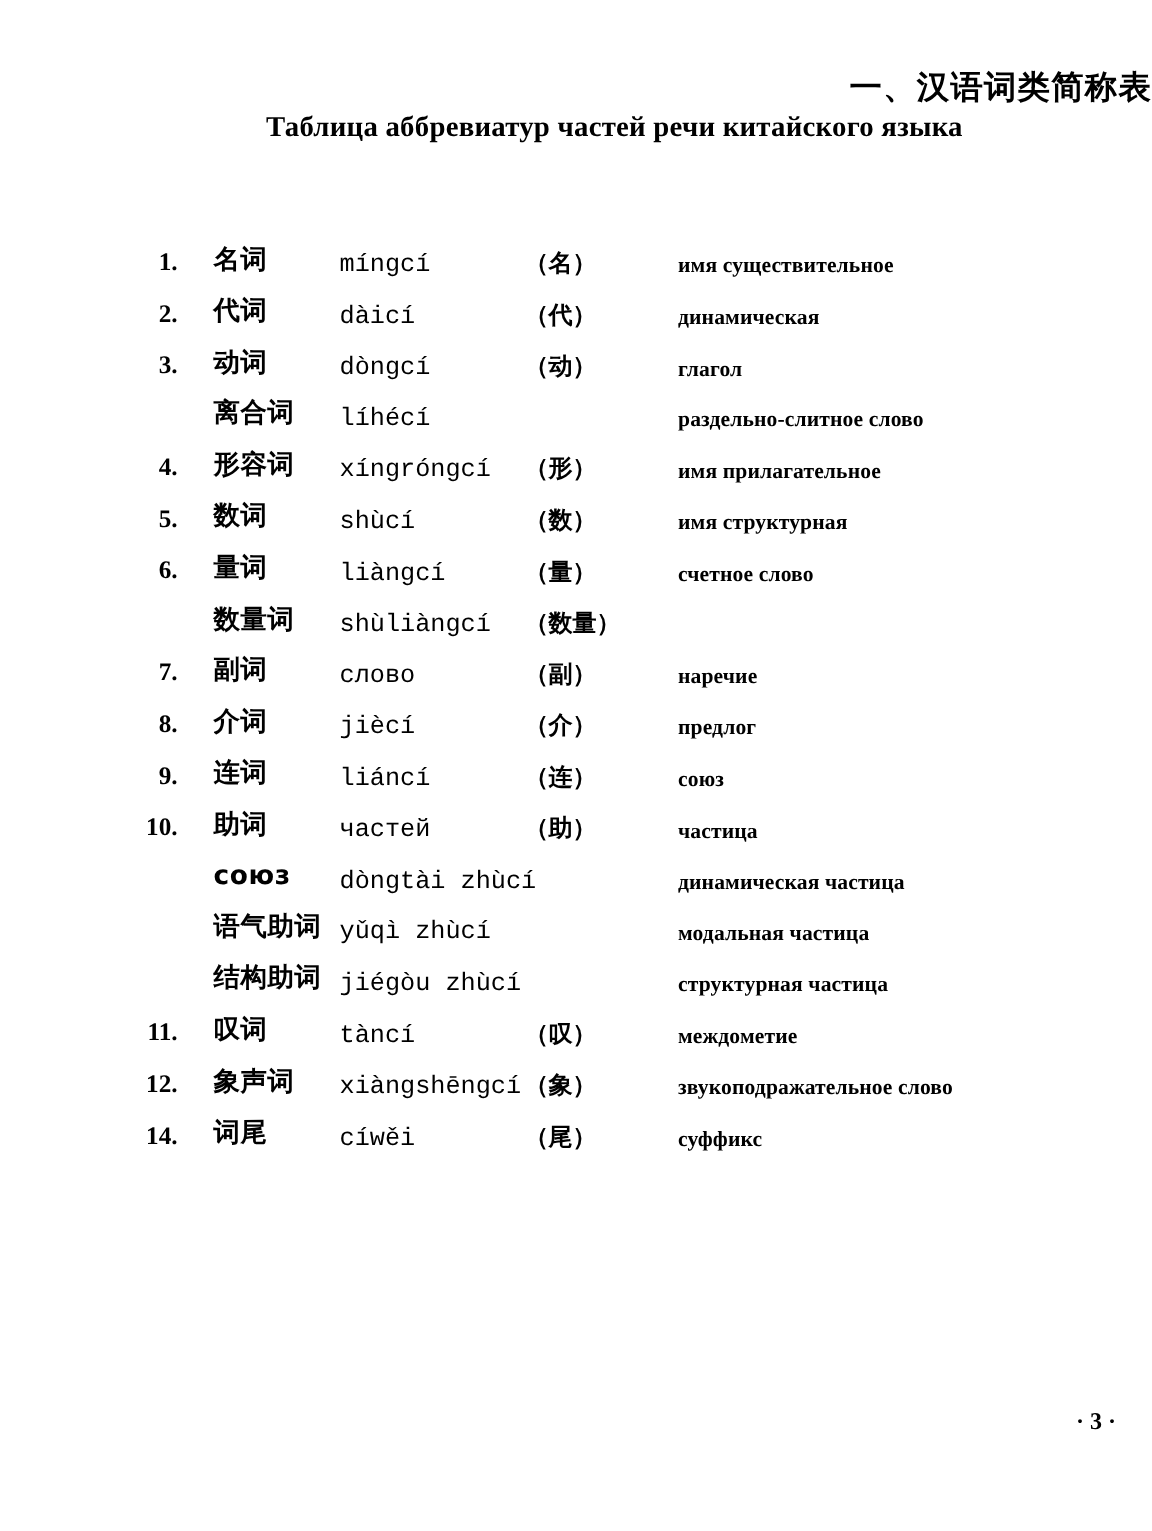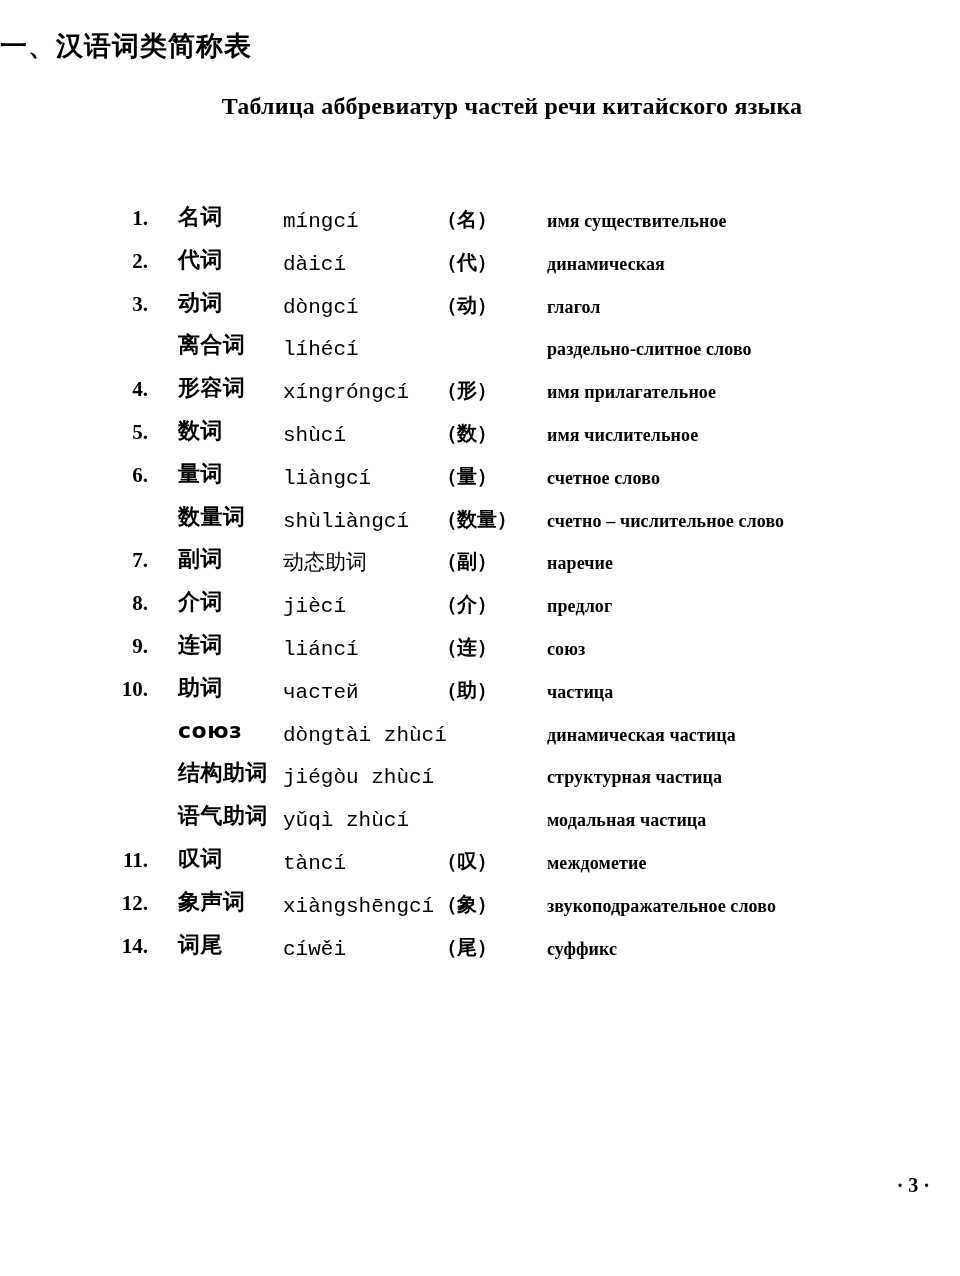--- a/index.html
+++ b/index.html
@@ -19,24 +19,24 @@
   .page {
     position: relative;
     width: 960px;
     height: 1276px;
     box-sizing: border-box;
   }
 
   
   .title-cn {
     position: absolute;
-    top: 28px;
-    left: 0;
-    width: 960px;
-    text-align: left;
+    top: 55px;
+    left: 0;
+    width: 960px;
+    text-align: right;
     font-family: "DejaVu Sans", "Liberation Sans", sans-serif;
     font-weight: bold;
     font-size: 27px;
     letter-spacing: 1px;
     color: #000;
   }
   .title-ru {
     position: absolute;
     top: 93px;
     left: 0;
@@ -98,21 +98,21 @@
     position: absolute;
     left: 437px;
     font-family: "DejaVu Serif", "Liberation Serif", serif;
     font-weight: bold;
     font-size: 20px;
     line-height: 28px;
     top: 2px;
   }
   .c-ru {
     position: absolute;
-    left: 547px;
+    left: 565px;
     font-family: "Liberation Serif", "DejaVu Serif", serif;
     font-weight: bold;
     font-size: 18px;
     line-height: 28px;
     top: 4px;
     letter-spacing: 0.1px;
   }
 
   
   .page-number {
@@ -169,40 +169,39 @@
         <div class="c-cn">形容词</div>
         <div class="c-py">xíngróngcí</div>
         <div class="c-ab">（形）</div>
         <div class="c-ru">имя прилагательное</div>
       </div>
       <div class="row">
         <div class="c-num">5.</div>
         <div class="c-cn">数词</div>
         <div class="c-py">shùcí</div>
         <div class="c-ab">（数）</div>
-        <div class="c-ru">имя числительное</div>
+        <div class="c-ru">имя структурная</div>
       </div>
       <div class="row">
         <div class="c-num">6.</div>
         <div class="c-cn">量词</div>
         <div class="c-py">liàngcí</div>
         <div class="c-ab">（量）</div>
         <div class="c-ru">счетное слово</div>
       </div>
       <div class="row">
         <div class="c-num"></div>
         <div class="c-cn">数量词</div>
         <div class="c-py">shùliàngcí</div>
         <div class="c-ab">（数量）</div>
-        <div class="c-ru">счетно – числительное слово</div>
       </div>
       <div class="row">
         <div class="c-num">7.</div>
         <div class="c-cn">副词</div>
-        <div class="c-py">动态助词</div>
+        <div class="c-py">слово</div>
         <div class="c-ab">（副）</div>
         <div class="c-ru">наречие</div>
       </div>
       <div class="row">
         <div class="c-num">8.</div>
         <div class="c-cn">介词</div>
         <div class="c-py">jiècí</div>
         <div class="c-ab">（介）</div>
         <div class="c-ru">предлог</div>
       </div>
@@ -222,31 +221,31 @@
       </div>
       <div class="row">
         <div class="c-num"></div>
         <div class="c-cn">союз</div>
         <div class="c-py">dòngtài zhùcí</div>
         <div class="c-ab"></div>
         <div class="c-ru">динамическая частица</div>
       </div>
       <div class="row">
         <div class="c-num"></div>
+        <div class="c-cn">语气助词</div>
+        <div class="c-py">yǔqì zhùcí</div>
+        <div class="c-ab"></div>
+        <div class="c-ru">модальная частица</div>
+      </div>
+      <div class="row">
+        <div class="c-num"></div>
         <div class="c-cn">结构助词</div>
         <div class="c-py">jiégòu zhùcí</div>
         <div class="c-ab"></div>
         <div class="c-ru">структурная частица</div>
-      </div>
-      <div class="row">
-        <div class="c-num"></div>
-        <div class="c-cn">语气助词</div>
-        <div class="c-py">yǔqì zhùcí</div>
-        <div class="c-ab"></div>
-        <div class="c-ru">модальная частица</div>
       </div>
       <div class="row">
         <div class="c-num">11.</div>
         <div class="c-cn">叹词</div>
         <div class="c-py">tàncí</div>
         <div class="c-ab">（叹）</div>
         <div class="c-ru">междометие</div>
       </div>
       <div class="row">
         <div class="c-num">12.</div>

